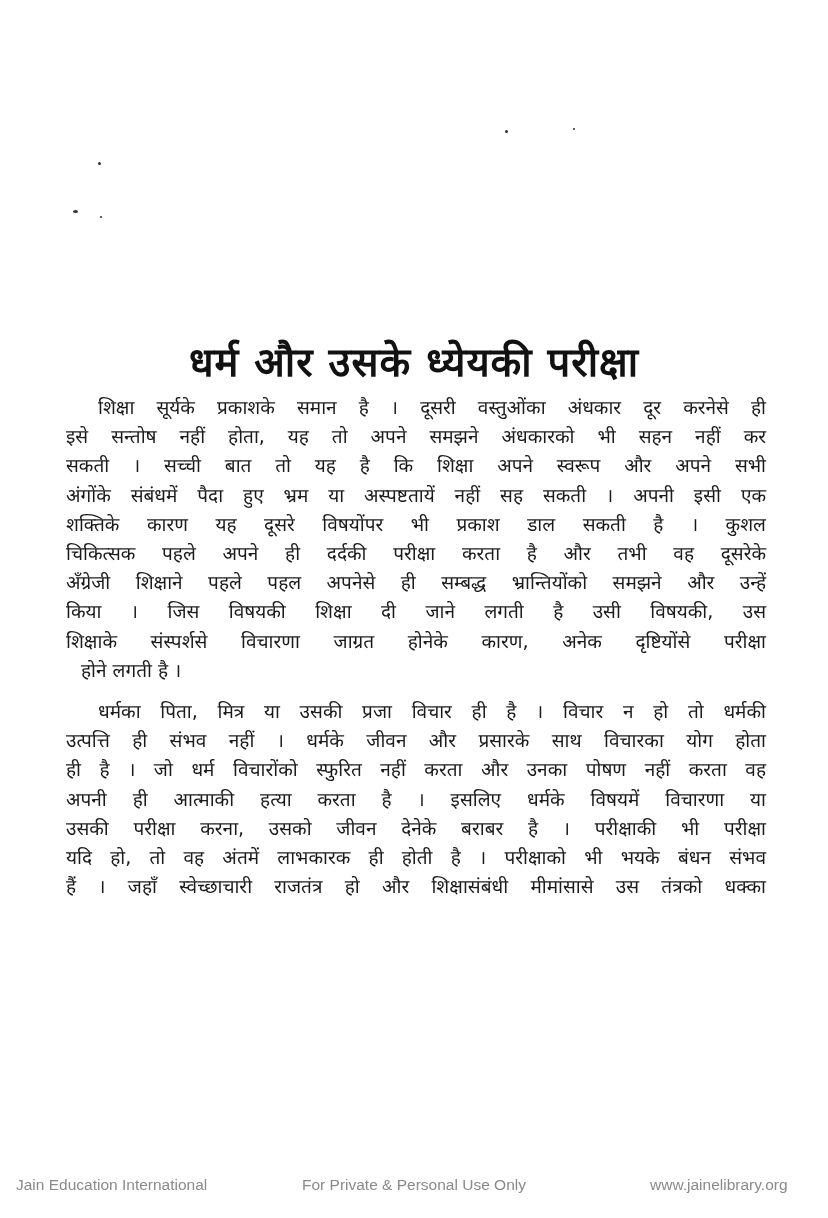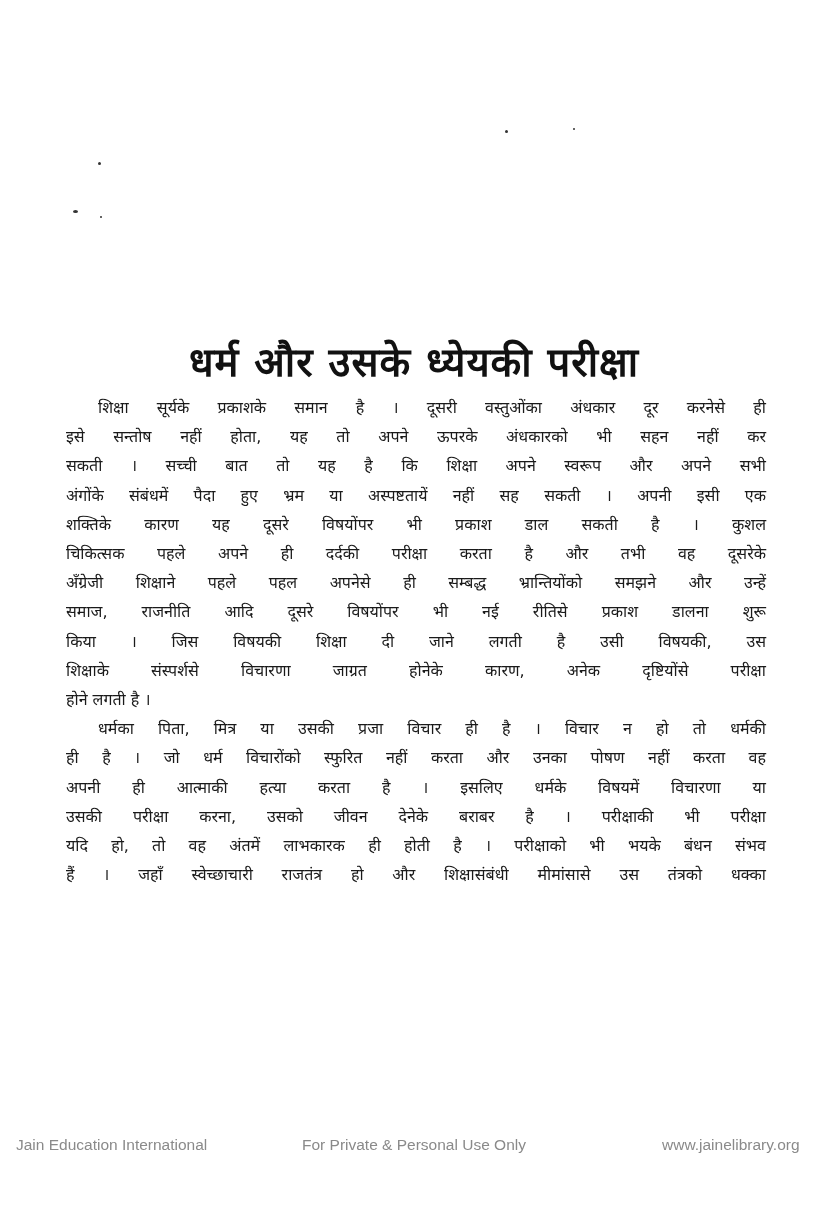--- a/index.html
+++ b/index.html
@@ -8,64 +8,64 @@
       font-family: "DejaVu Sans", sans-serif; color: #1a1a1a;
     }
     .speck { position: absolute; background: #333; border-radius: 50%; }
     .title {
       position: absolute; left: 0; width: 828px; top: 306px; text-align: center;
       font-size: 40px; font-weight: bold; letter-spacing: 1px; color: #111;
     }
     .body-text { position: absolute; left: 66px; width: 700px; }
     .para { margin: 0; }
     .line {
-      display: block; white-space: nowrap; font-size: 16px; line-height: 29.2px;
+      display: block; white-space: nowrap; font-size: 19px; line-height: 29.2px;
       text-align-last: justify; text-align: justify; color: #1a1a1a;
     }
-    .line.last { text-align-last: left; }
+    .line.last { text-align-last: left; margin-left: 15px; }
     .line.indent { padding-left: 32px; }
-    .para + .para { }
+    .para + .para { margin-top: 12px; }
     .footer {
-      position: absolute; top: 1136px; left: 0; width: 828px; height: 24px;
+      position: absolute; top: 1176px; left: 0; width: 828px; height: 24px;
       font-family: "Liberation Sans", sans-serif; font-size: 15.5px; color: #8a8a8a;
     }
     .footer span { position: absolute; top: 0; }
   </style>
 </head>
 <body>
 
 <div class="speck" style="left:98px;top:162px;width:3px;height:3px;"></div>
 <div class="speck" style="left:73px;top:210px;width:5px;height:3px;"></div>
 <div class="speck" style="left:100px;top:216px;width:2px;height:2px;"></div>
 <div class="speck" style="left:505px;top:130px;width:3px;height:3px;"></div>
 <div class="speck" style="left:573px;top:128px;width:2px;height:2px;"></div>
 
 <h1 class="title">धर्म और उसके ध्येयकी परीक्षा</h1>
 
 <div class="body-text" style="top:393px;">
   <p class="para">
     <span class="line indent">शिक्षा सूर्यके प्रकाशके समान है । दूसरी वस्तुओंका अंधकार दूर करनेसे ही</span>
-    <span class="line">इसे सन्तोष नहीं होता, यह तो अपने ऊपरके अंधकारको भी सहन नहीं कर</span>
+    <span class="line">इसे सन्तोष नहीं होता, यह तो अपने समझने अंधकारको भी सहन नहीं कर</span>
     <span class="line">सकती । सच्ची बात तो यह है कि शिक्षा अपने स्वरूप और अपने सभी</span>
     <span class="line">अंगोंके संबंधमें पैदा हुए भ्रम या अस्पष्टतायें नहीं सह सकती । अपनी इसी एक</span>
     <span class="line">शक्तिके कारण यह दूसरे विषयोंपर भी प्रकाश डाल सकती है । कुशल</span>
     <span class="line">चिकित्सक पहले अपने ही दर्दकी परीक्षा करता है और तभी वह दूसरेके</span>
     <span class="line">अँग्रेजी शिक्षाने पहले पहल अपनेसे ही सम्बद्ध भ्रान्तियोंको समझने और उन्हें</span>
-    <span class="line">समाज, राजनीति आदि दूसरे विषयोंपर भी नई रीतिसे प्रकाश डालना शुरू</span>
     <span class="line">किया । जिस विषयकी शिक्षा दी जाने लगती है उसी विषयकी, उस</span>
     <span class="line">शिक्षाके संस्पर्शसे विचारणा जाग्रत होनेके कारण, अनेक दृष्टियोंसे परीक्षा</span>
     <span class="line last">होने लगती है ।</span>
   </p>
   <p class="para">
     <span class="line indent">धर्मका पिता, मित्र या उसकी प्रजा विचार ही है । विचार न हो तो धर्मकी</span>
+    <span class="line">उत्पत्ति ही संभव नहीं । धर्मके जीवन और प्रसारके साथ विचारका योग होता</span>
     <span class="line">ही है । जो धर्म विचारोंको स्फुरित नहीं करता और उनका पोषण नहीं करता वह</span>
     <span class="line">अपनी ही आत्माकी हत्या करता है । इसलिए धर्मके विषयमें विचारणा या</span>
     <span class="line">उसकी परीक्षा करना, उसको जीवन देनेके बराबर है । परीक्षाकी भी परीक्षा</span>
     <span class="line">यदि हो, तो वह अंतमें लाभकारक ही होती है । परीक्षाको भी भयके बंधन संभव</span>
     <span class="line">हैं । जहाँ स्वेच्छाचारी राजतंत्र हो और शिक्षासंबंधी मीमांसासे उस तंत्रको धक्का</span>
   </p>
 </div>
 
 <div class="footer">
   <span style="left:16px;">Jain Education International</span>
   <span style="left:292px;margin-left:10px;">For Private &amp; Personal Use Only</span>
-  <span style="left:650px;margin-left:12px;">www.jainelibrary.org</span>
+  <span style="left:650px;">www.jainelibrary.org</span>
 </div>
 
 </body></html>

